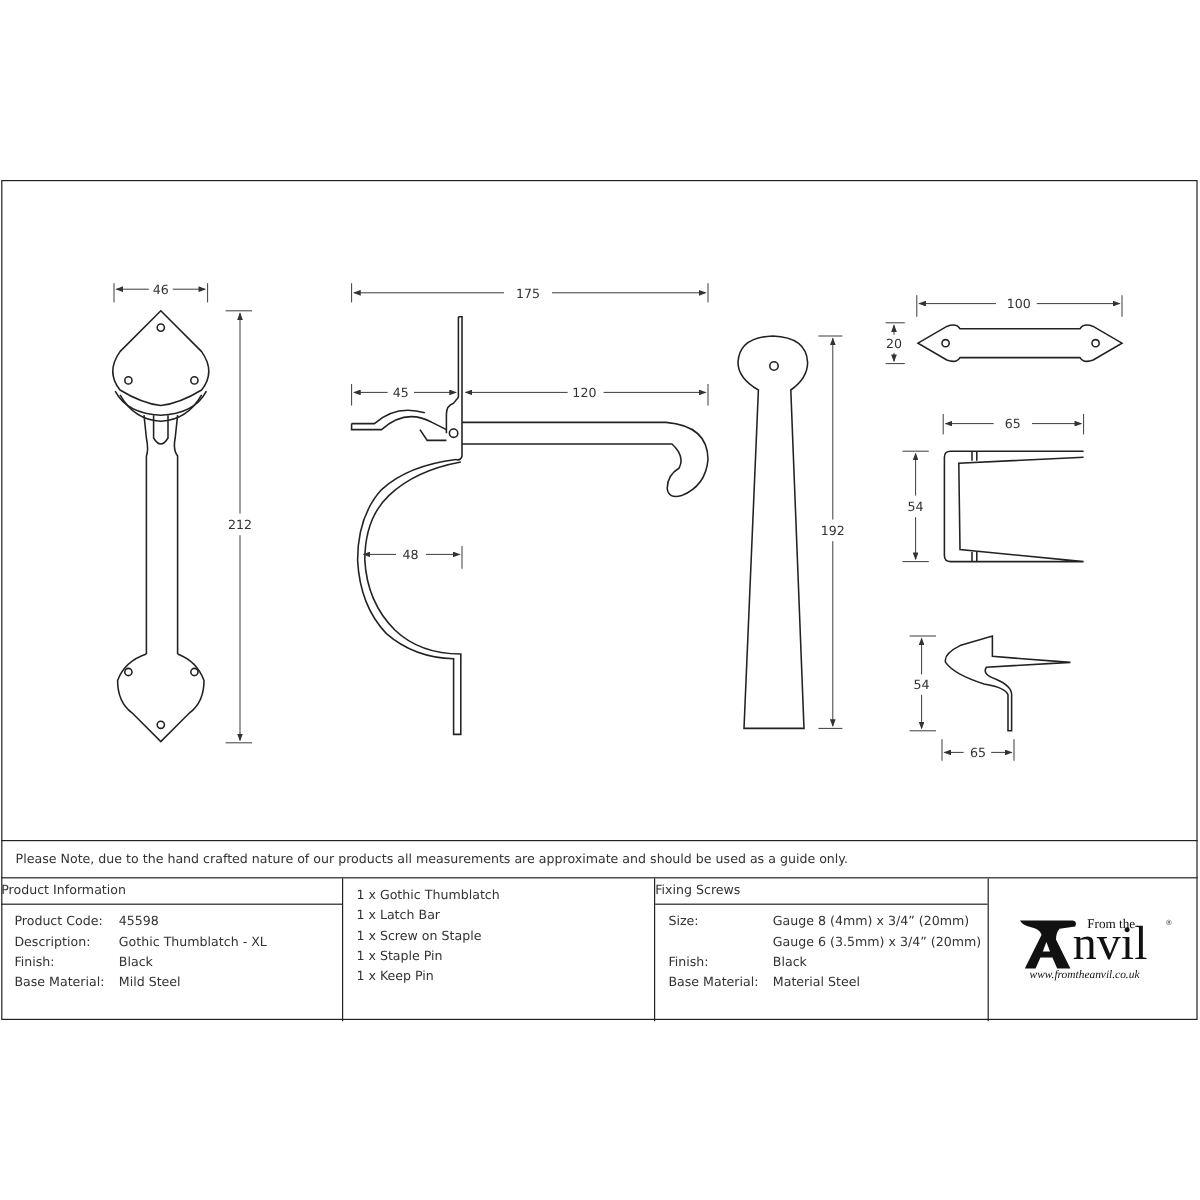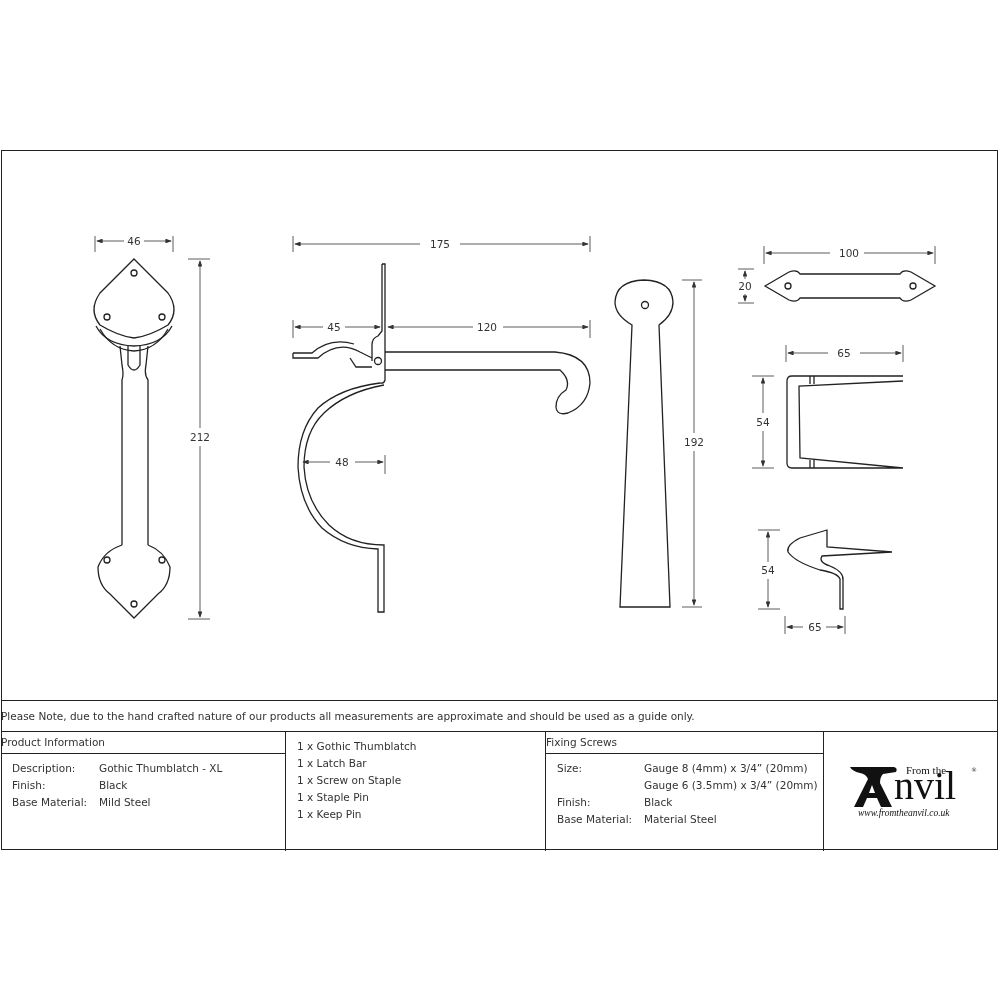--- a/index.html
+++ b/index.html
@@ -4,21 +4,21 @@
 <style>
   html, body { margin:0; padding:0; background:#ffffff; }
   body { width:1000px; height:1000px; position:relative; overflow:hidden;
          font-family:"DejaVu Sans", "Liberation Sans", sans-serif; color:#333; }
   .sheet { position:absolute; left:1px; top:150px; width:997px; height:700px;
            border:1px solid #222; box-sizing:border-box; }
   .drawing { position:absolute; left:0; top:0; width:1000px; height:1000px; }
   .dim { font-size:10.5px; fill:#333; font-family:"DejaVu Sans", sans-serif; }
   .note { position:absolute; left:1px; top:700px; width:997px; height:32px;
           border-top:1px solid #222; box-sizing:border-box;
-          font-size:10.5px; line-height:31px; color:#333; }
+          font-size:10.5px; line-height:31px; padding-left:12px; color:#333; }
   .table { position:absolute; left:1px; top:731px; width:997px; height:120px;
            border-top:1px solid #222; box-sizing:border-box; }
   .col { position:absolute; top:0; height:119px; box-sizing:border-box; }
   .col-head { height:22px; line-height:21px; border-bottom:1px solid #222;
               font-size:10.5px; padding-left:0; box-sizing:border-box; }
   .col-body { padding:6px 0 0 11px; font-size:10.5px; }
   .row { height:17px; line-height:17px; display:flex; white-space:nowrap; }
   .lbl { width:87px; display:inline-block; }
   .vdiv { position:absolute; top:0; width:1px; height:119px; background:#222; }
   .logo { position:absolute; left:823px; top:0; width:174px; height:119px; }
@@ -181,20 +181,24 @@
 </svg>
 
 <div class="note">Please Note, due to the hand crafted nature of our products all measurements are approximate and should be used as a guide only.</div>
 
 <div class="table">
 
   <div class="col" style="left:0; width:284px;">
     <div class="col-head">Product Information</div>
     <div class="col-body">
       <div class="row">
+        <span class="lbl">Product Code:</span>
+        <span>45598</span>
+      </div>
+      <div class="row">
         <span class="lbl">Description:</span>
         <span>Gothic Thumblatch - XL</span>
       </div>
       <div class="row">
         <span class="lbl">Finish:</span>
         <span>Black</span>
       </div>
       <div class="row">
         <span class="lbl">Base Material:</span>
         <span>Mild Steel</span>

